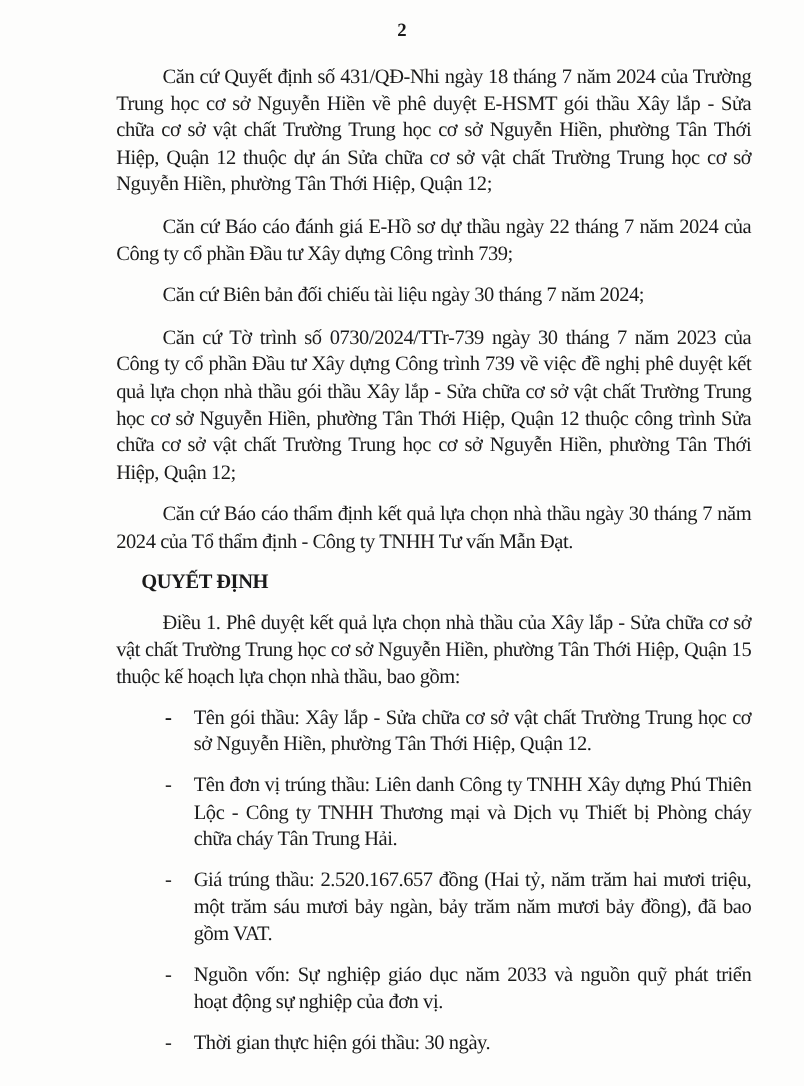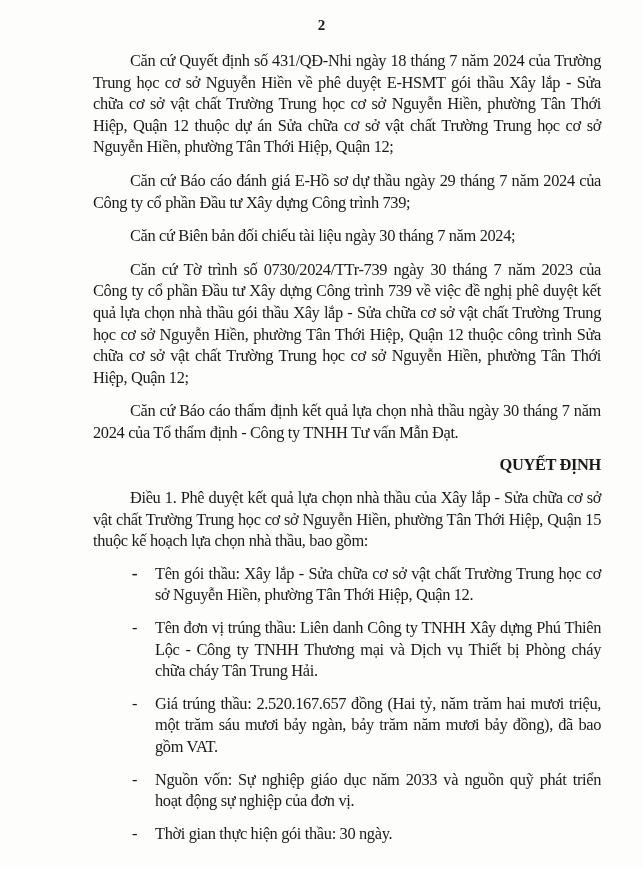--- a/index.html
+++ b/index.html
@@ -15,41 +15,41 @@
     text-align: center; font-size: 15px; font-weight: bold;
   }
   .body {
     position: absolute; top: 38px; left: 93px; width: 508px;
     font-size: 16.4px; line-height: 21.6px;
     letter-spacing: -0.35px;
     text-align: justify;
   }
   .para { margin: 12px 0 10px 0; text-indent: 37px; }
   .title {
-    text-align: right; font-weight: bold; font-size: 16.4px;
+    text-align: left; font-weight: bold; font-size: 16.4px;
     margin: 4px 0 8px 0; padding-left: 20px;
   }
   .article-label { font-weight: normal; }
   ul.items { list-style: none; margin: 0; padding: 0; }
   ul.items li {
     position: relative; padding-left: 62px; margin: 0 0 11px 0;
   }
   ul.items li .dash {
     position: absolute; left: 39px; top: 0;
   }
 </style>
 </head>
 <body>
 
 <div class="page">
   <div class="page-num">2</div>
 
   <div class="body">
     <p class="para">Căn cứ Quyết định số 431/QĐ-Nhi ngày 18 tháng 7 năm 2024 của Trường Trung học cơ sở Nguyễn Hiền về phê duyệt E-HSMT gói thầu Xây lắp - Sửa chữa cơ sở vật chất Trường Trung học cơ sở Nguyễn Hiền, phường Tân Thới Hiệp, Quận 12 thuộc dự án Sửa chữa cơ sở vật chất Trường Trung học cơ sở Nguyễn Hiền, phường Tân Thới Hiệp, Quận 12;</p>
-    <p class="para">Căn cứ Báo cáo đánh giá E-Hồ sơ dự thầu ngày 29 tháng 7 năm 2024 của Công ty cổ phần Đầu tư Xây dựng Công trình 739;</p>
+    <p class="para">Căn cứ Báo cáo đánh giá E-Hồ sơ dự thầu ngày 22 tháng 7 năm 2024 của Công ty cổ phần Đầu tư Xây dựng Công trình 739;</p>
     <p class="para">Căn cứ Biên bản đối chiếu tài liệu ngày 30 tháng 7 năm 2024;</p>
     <p class="para">Căn cứ Tờ trình số 0730/2024/TTr-739 ngày 30 tháng 7 năm 2023 của Công ty cổ phần Đầu tư Xây dựng Công trình 739 về việc đề nghị phê duyệt kết quả lựa chọn nhà thầu gói thầu Xây lắp - Sửa chữa cơ sở vật chất Trường Trung học cơ sở Nguyễn Hiền, phường Tân Thới Hiệp, Quận 12 thuộc công trình Sửa chữa cơ sở vật chất Trường Trung học cơ sở Nguyễn Hiền, phường Tân Thới Hiệp, Quận 12;</p>
     <p class="para">Căn cứ Báo cáo thẩm định kết quả lựa chọn nhà thầu ngày 30 tháng 7 năm 2024 của Tổ thẩm định - Công ty TNHH Tư vấn Mẫn Đạt.</p>
 
     <div class="title">QUYẾT ĐỊNH</div>
 
     <p class="para"><span class="article-label">Điều 1.</span><span> Phê duyệt kết quả lựa chọn nhà thầu của Xây lắp - Sửa chữa cơ sở vật chất Trường Trung học cơ sở Nguyễn Hiền, phường Tân Thới Hiệp, Quận 15 thuộc kế hoạch lựa chọn nhà thầu, bao gồm:</span></p>
 
     <ul class="items">
       <li><span class="dash">-</span></li>

